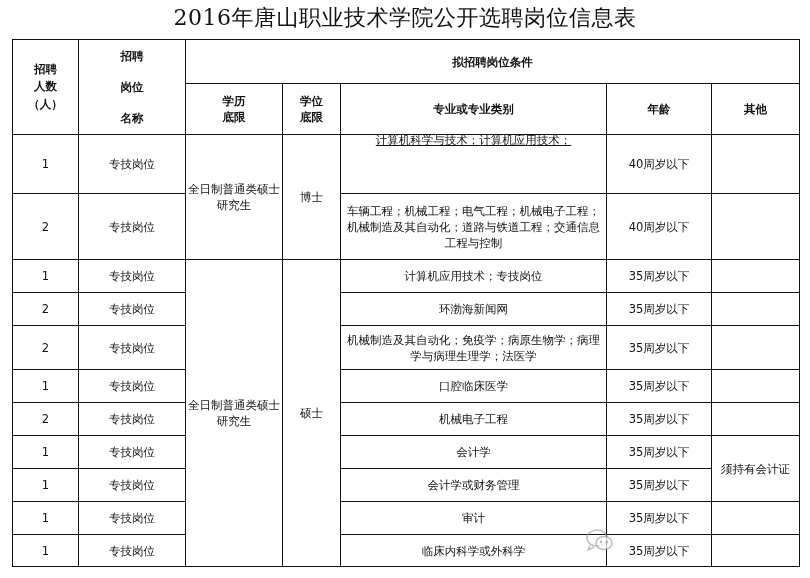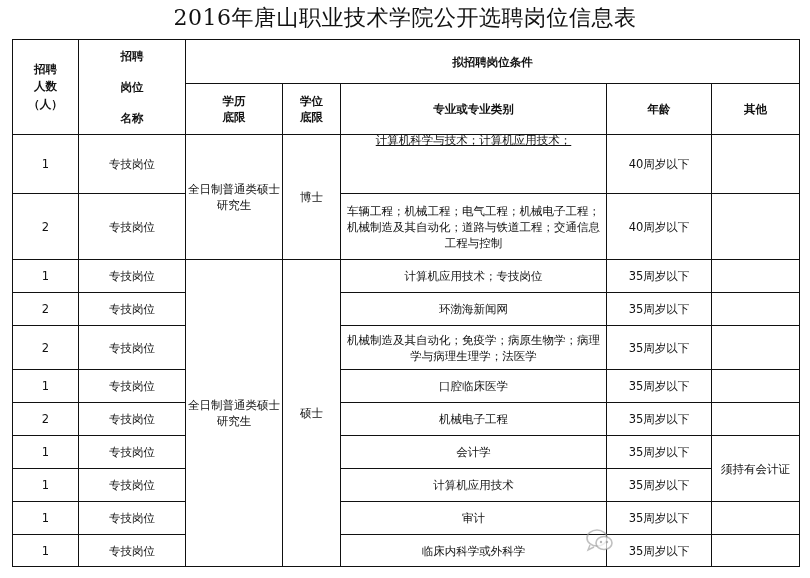--- a/index.html
+++ b/index.html
@@ -150,21 +150,21 @@
     <td>1</td>
     <td>专技岗位</td>
     <td class="spec">会计学</td>
     <td>35周岁以下</td>
     <td rowspan="2">须持有会计证</td>
   </tr>
 
   <tr style="height:33px">
     <td>1</td>
     <td>专技岗位</td>
-    <td class="spec">计算机应用技术</td>
+    <td class="spec">会计学或财务管理</td>
     <td>35周岁以下</td>
   </tr>
 
   <tr style="height:33px">
     <td>1</td>
     <td>专技岗位</td>
     <td class="spec">审计</td>
     <td>35周岁以下</td>
     <td></td>
   </tr>

